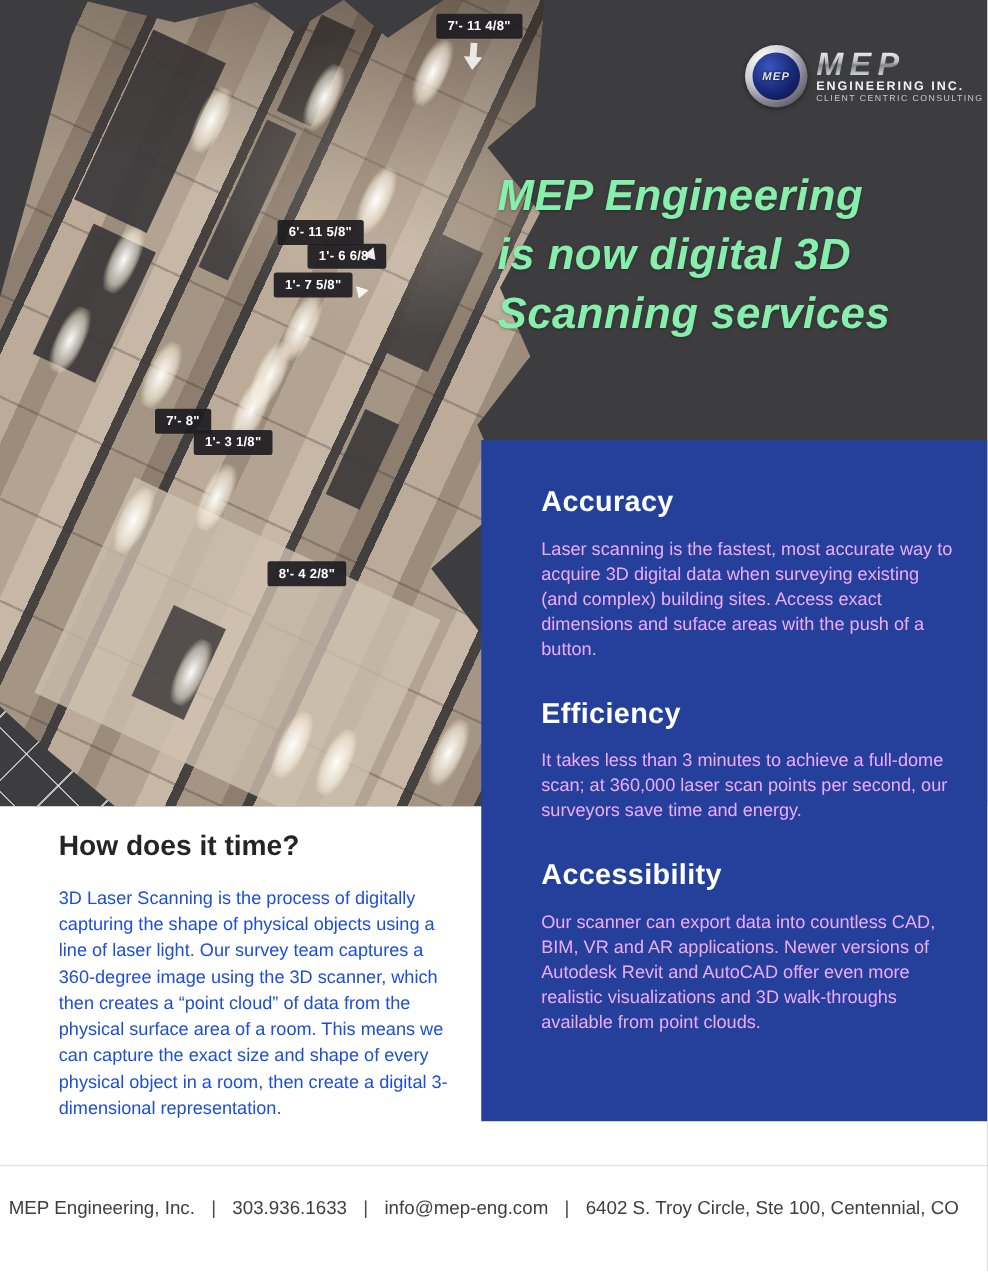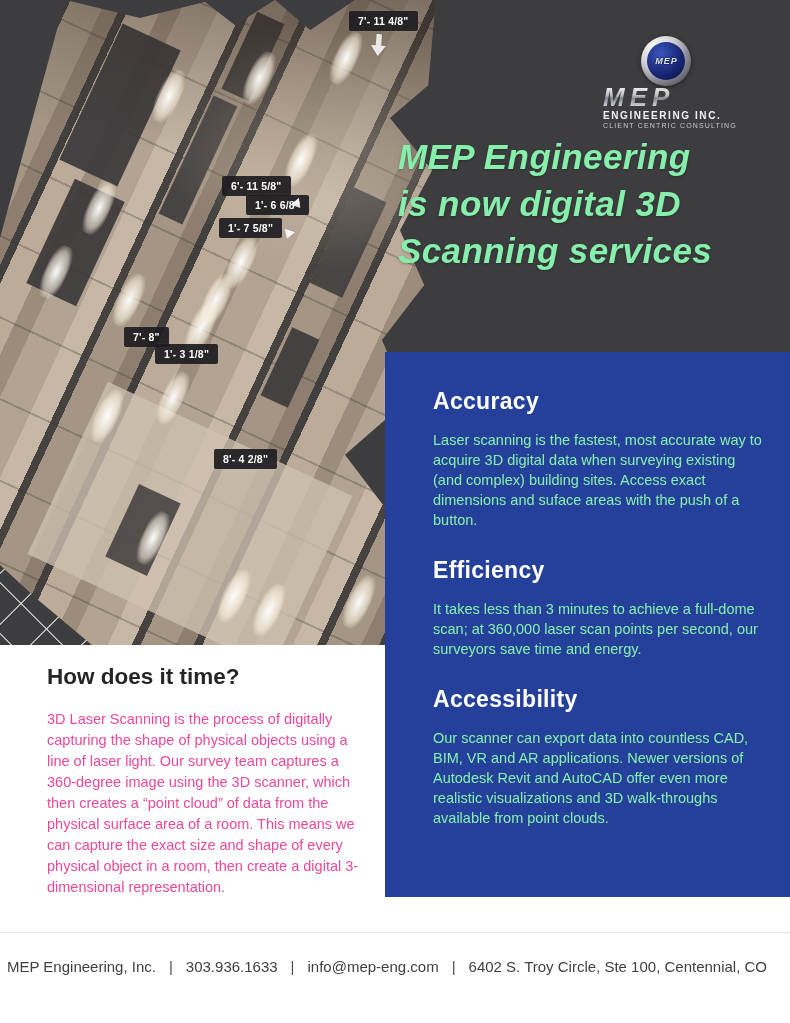--- a/index.html
+++ b/index.html
@@ -64,21 +64,21 @@
   .c6{left:214px;top:449px;}
   .down-arrow { position:absolute; left:371px; top:34px; width:15px; height:22px;
     background:#f2f2f2; opacity:.92; transform:rotate(4deg);
     clip-path:polygon(32% 0, 68% 0, 68% 52%, 100% 52%, 50% 100%, 0 52%, 32% 52%); }
   .tri { position:absolute; width:11px; height:9px; background:rgba(255,255,255,.9);
     clip-path:polygon(0 0, 100% 0, 50% 100%); }
   .t1{left:283px;top:230px;transform:rotate(18deg);}
   .t2{left:292px;top:200px;transform:rotate(-40deg);}
 
   
-  .logo { position:absolute; left:596px; top:36px; display:flex; align-items:center;flex-direction:column; }
+  .logo { position:absolute; left:596px; top:36px; display:flex; align-items:center; }
   .logo-orb { position:relative; width:50px; height:50px; border-radius:50%;
     background:radial-gradient(circle at 30% 25%, #ffffff, #c9cad1 40%, #8e8f98 60%, #5f6068 80%, #3f4046);
     box-shadow:0 1px 4px rgba(0,0,0,.5); flex:0 0 auto; }
   .orb-core { position:absolute; inset:6px; border-radius:50%;
     background:radial-gradient(circle at 35% 30%, #3a55c0, #16246f 60%, #0a1140);
     display:flex; align-items:center; justify-content:center; }
   .orb-text { font-size:9px; font-weight:bold; font-style:italic; letter-spacing:1px;
     color:#dfe3f2; text-shadow:0 0 2px #000; }
   .logo-text { margin-left:7px; }
   .logo-name { font-size:26px; line-height:22px; font-weight:800; letter-spacing:5px; font-style:italic;
@@ -89,27 +89,27 @@
 
   
   .headline { position:absolute; left:398px; top:133px; width:392px; text-align:left;
     color:#86efac; font-size:35px; line-height:47px; font-weight:700; letter-spacing:.4px;
     text-shadow:0 1px 3px rgba(0,0,0,.28);font-style:italic; }
 
   
   .panel { position:absolute; left:385px; top:352px; width:405px; height:545px;
     background:#24409a; padding:36px 38px 0 48px; color:#fff; }
   .panel h2 { font-size:23px; font-weight:700; letter-spacing:.3px; color:#fff; }
-  .panel p { margin-top:15px; width:334px; font-size:14.5px; line-height:20px; color:#86efac; }
+  .panel p { margin-top:15px; width:334px; font-size:14.5px; line-height:20px; color:#f0abfc; }
   .panel section + section { margin-top:27px; }
 
   
   .how { position:absolute; left:47px; top:664px; width:312px; color:#222; }
   .how h2 { font-size:22.5px; font-weight:700; color:#252525; }
-  .how p { margin-top:19px; font-size:14.5px; line-height:21px; color:#ec4899; }
+  .how p { margin-top:19px; font-size:14.5px; line-height:21px; color:#1d4ed8; }
 
   
   .footer-rule { position:absolute; left:0; top:932px; width:790px; height:1px; background:#e3e3e5; }
   .footer { position:absolute; left:0; top:958px; width:774px; display:flex;
     justify-content:center; align-items:baseline; font-size:15px; color:#3f3f3f; }
   .footer .sep { margin:0 13px; color:#4a4a4a; }
 </style>
 </head>
 <body>
 

